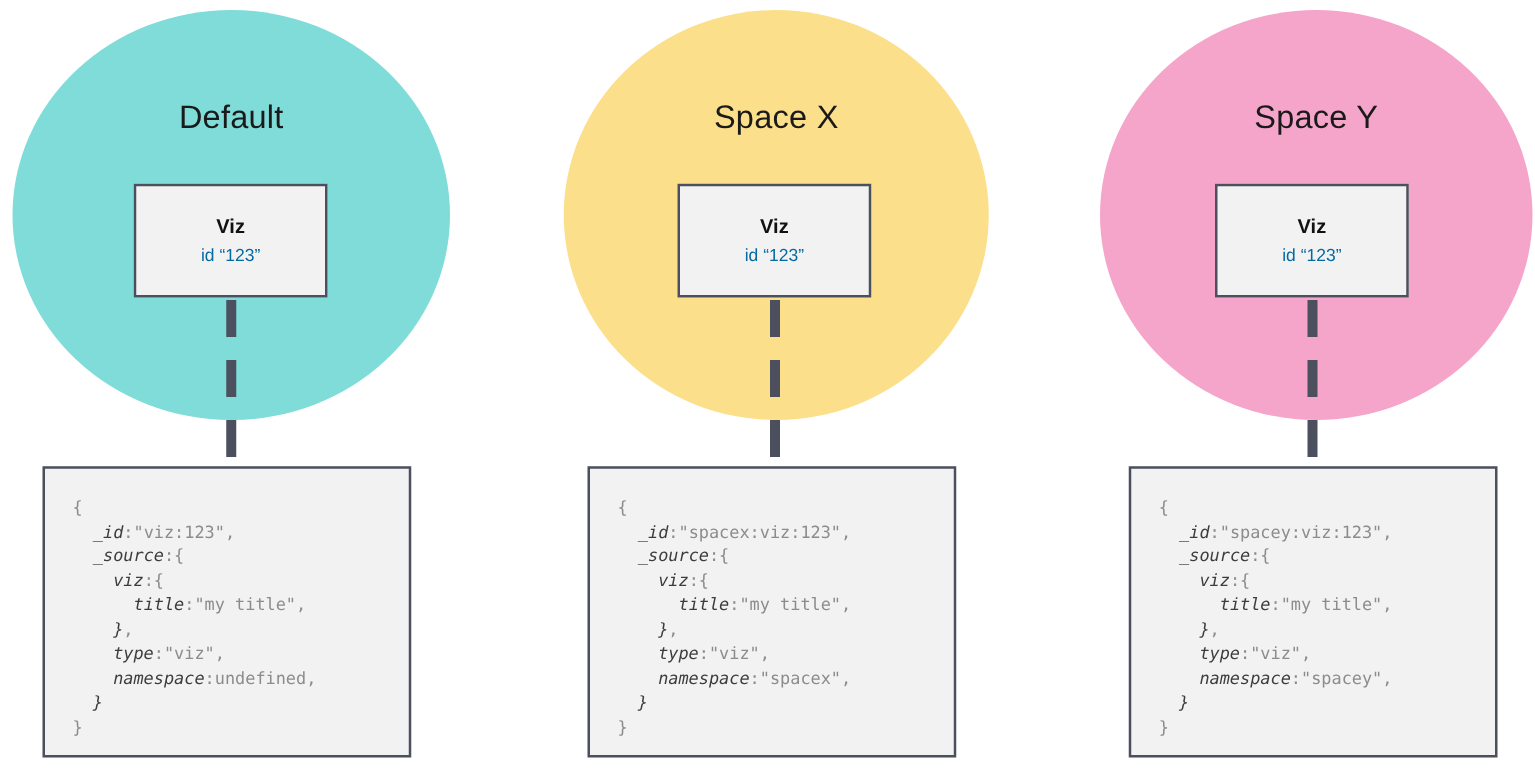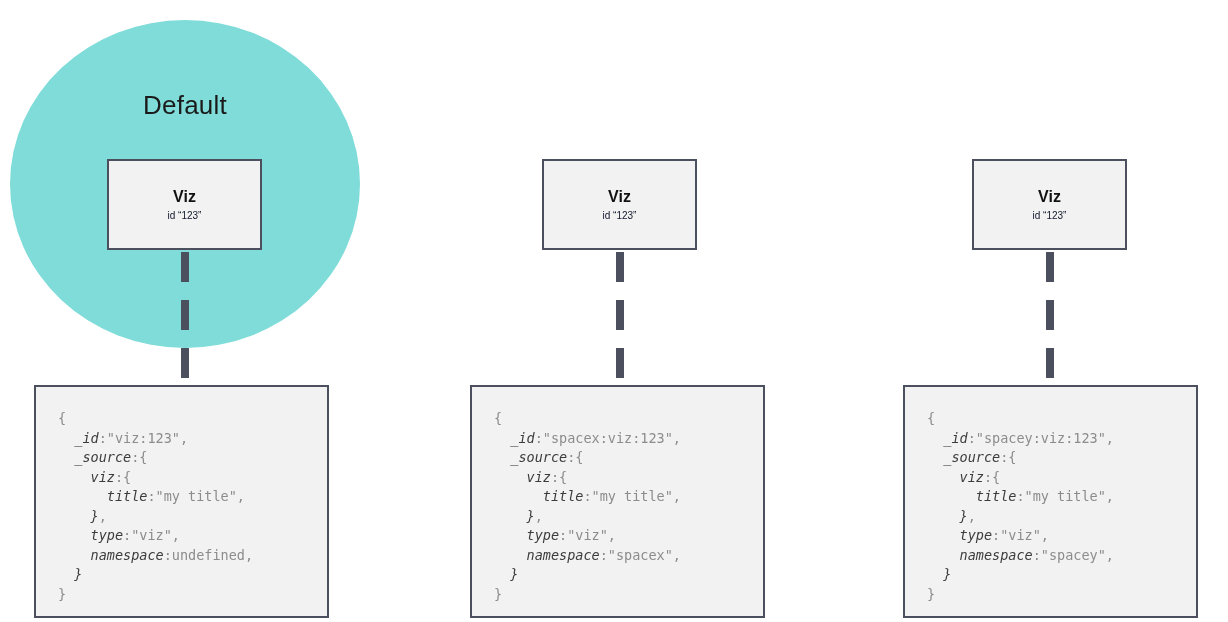--- a/index.html
+++ b/index.html
@@ -11,21 +11,20 @@
     width: 1228px;
     height: 622px;
     position: relative;
     overflow: hidden;
     font-family: "Liberation Sans", sans-serif;
   }
 
   .diagram {
     position: absolute;
     inset: 0;
-    margin-top: 12px;
   }
 
   
   .panel {
     position: absolute;
     top: 0;
     height: 622px;
   }
   .panel-1 { left: 0px;   width: 372px; }
   .panel-2 { left: 440px; width: 360px; }
@@ -72,23 +71,23 @@
   .panel-1 .viz-box { left: 107px; }
   .panel-2 .viz-box { left: 102px; }
   .panel-3 .viz-box { left: 100px; }
 
   .viz-title {
     font-size: 16px;
     font-weight: bold;
     color: #111111;
   }
   .viz-sub {
-    font-size: 10px;
+    font-size: 14px;
     font-weight: 400;
-    color: #0f172a;
+    color: #0369a1;
     margin-top: 2px;
   }
 
   
   .connector {
     position: absolute;
     top: 240px;
     width: 8px;
     height: 132px;
     background-image: linear-gradient(
@@ -153,40 +152,46 @@
       <span class="k">title</span>:"my title",
     <span class="k">}</span>,
     <span class="k">type</span>:"viz",
     <span class="k">namespace</span>:undefined,
   <span class="k">}</span>
 }</div>
     </div>
   </div>
 
   <div class="panel panel-2">
+    <div class="circle" style="background: rgb(252, 223, 138);">
+      <div class="circle-title">Space X</div>
+    </div>
     <div class="viz-box">
       <div class="viz-title">Viz</div>
       <div class="viz-sub">id “123”</div>
     </div>
     <div class="connector"></div>
     <div class="code-box">
       <div class="code">{
   <span class="k">_id</span>:"spacex:viz:123",
   <span class="k">_source</span>:{
     <span class="k">viz</span>:{
       <span class="k">title</span>:"my title",
     <span class="k">}</span>,
     <span class="k">type</span>:"viz",
     <span class="k">namespace</span>:"spacex",
   <span class="k">}</span>
 }</div>
     </div>
   </div>
 
   <div class="panel panel-3">
+    <div class="circle" style="background: rgb(245, 164, 202);">
+      <div class="circle-title">Space Y</div>
+    </div>
     <div class="viz-box">
       <div class="viz-title">Viz</div>
       <div class="viz-sub">id “123”</div>
     </div>
     <div class="connector"></div>
     <div class="code-box">
       <div class="code">{
   <span class="k">_id</span>:"spacey:viz:123",
   <span class="k">_source</span>:{
     <span class="k">viz</span>:{

